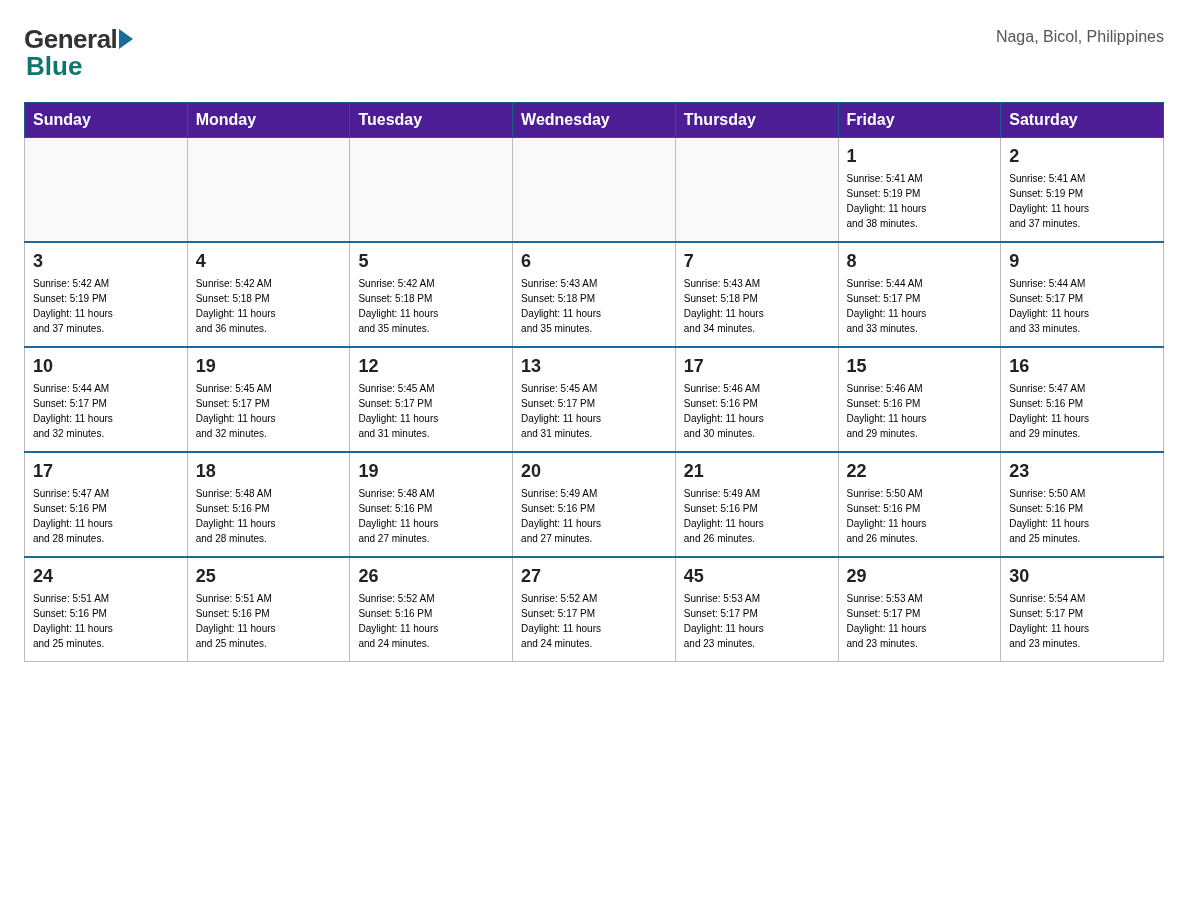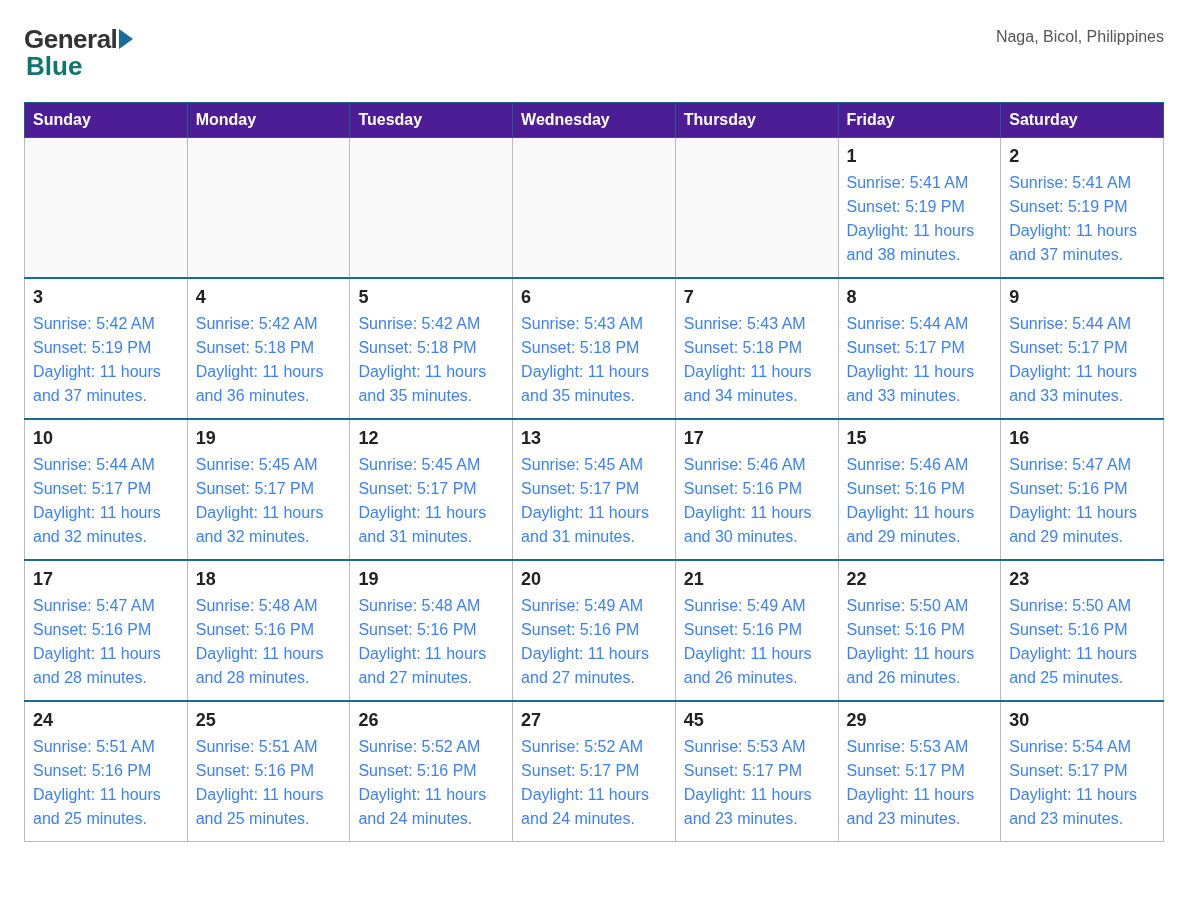--- a/index.html
+++ b/index.html
@@ -82,22 +82,22 @@
       width: 14.28%;
       min-height: 100px;
     }
     .day-number {
       font-size: 18px;
       font-weight: bold;
       color: #222;
       margin-bottom: 4px;
     }
     .day-info {
-      font-size: 16px;
-      color: #3b82f6;
+      font-size: 10px;
+      color: #000000;
       line-height: 1.5;
     }
     .empty-cell {
       background: #f9f9f9;
     }
     .row-divider td {
       border-top: 2px solid #1a6b9a;
     }
   </style>
 </head>

